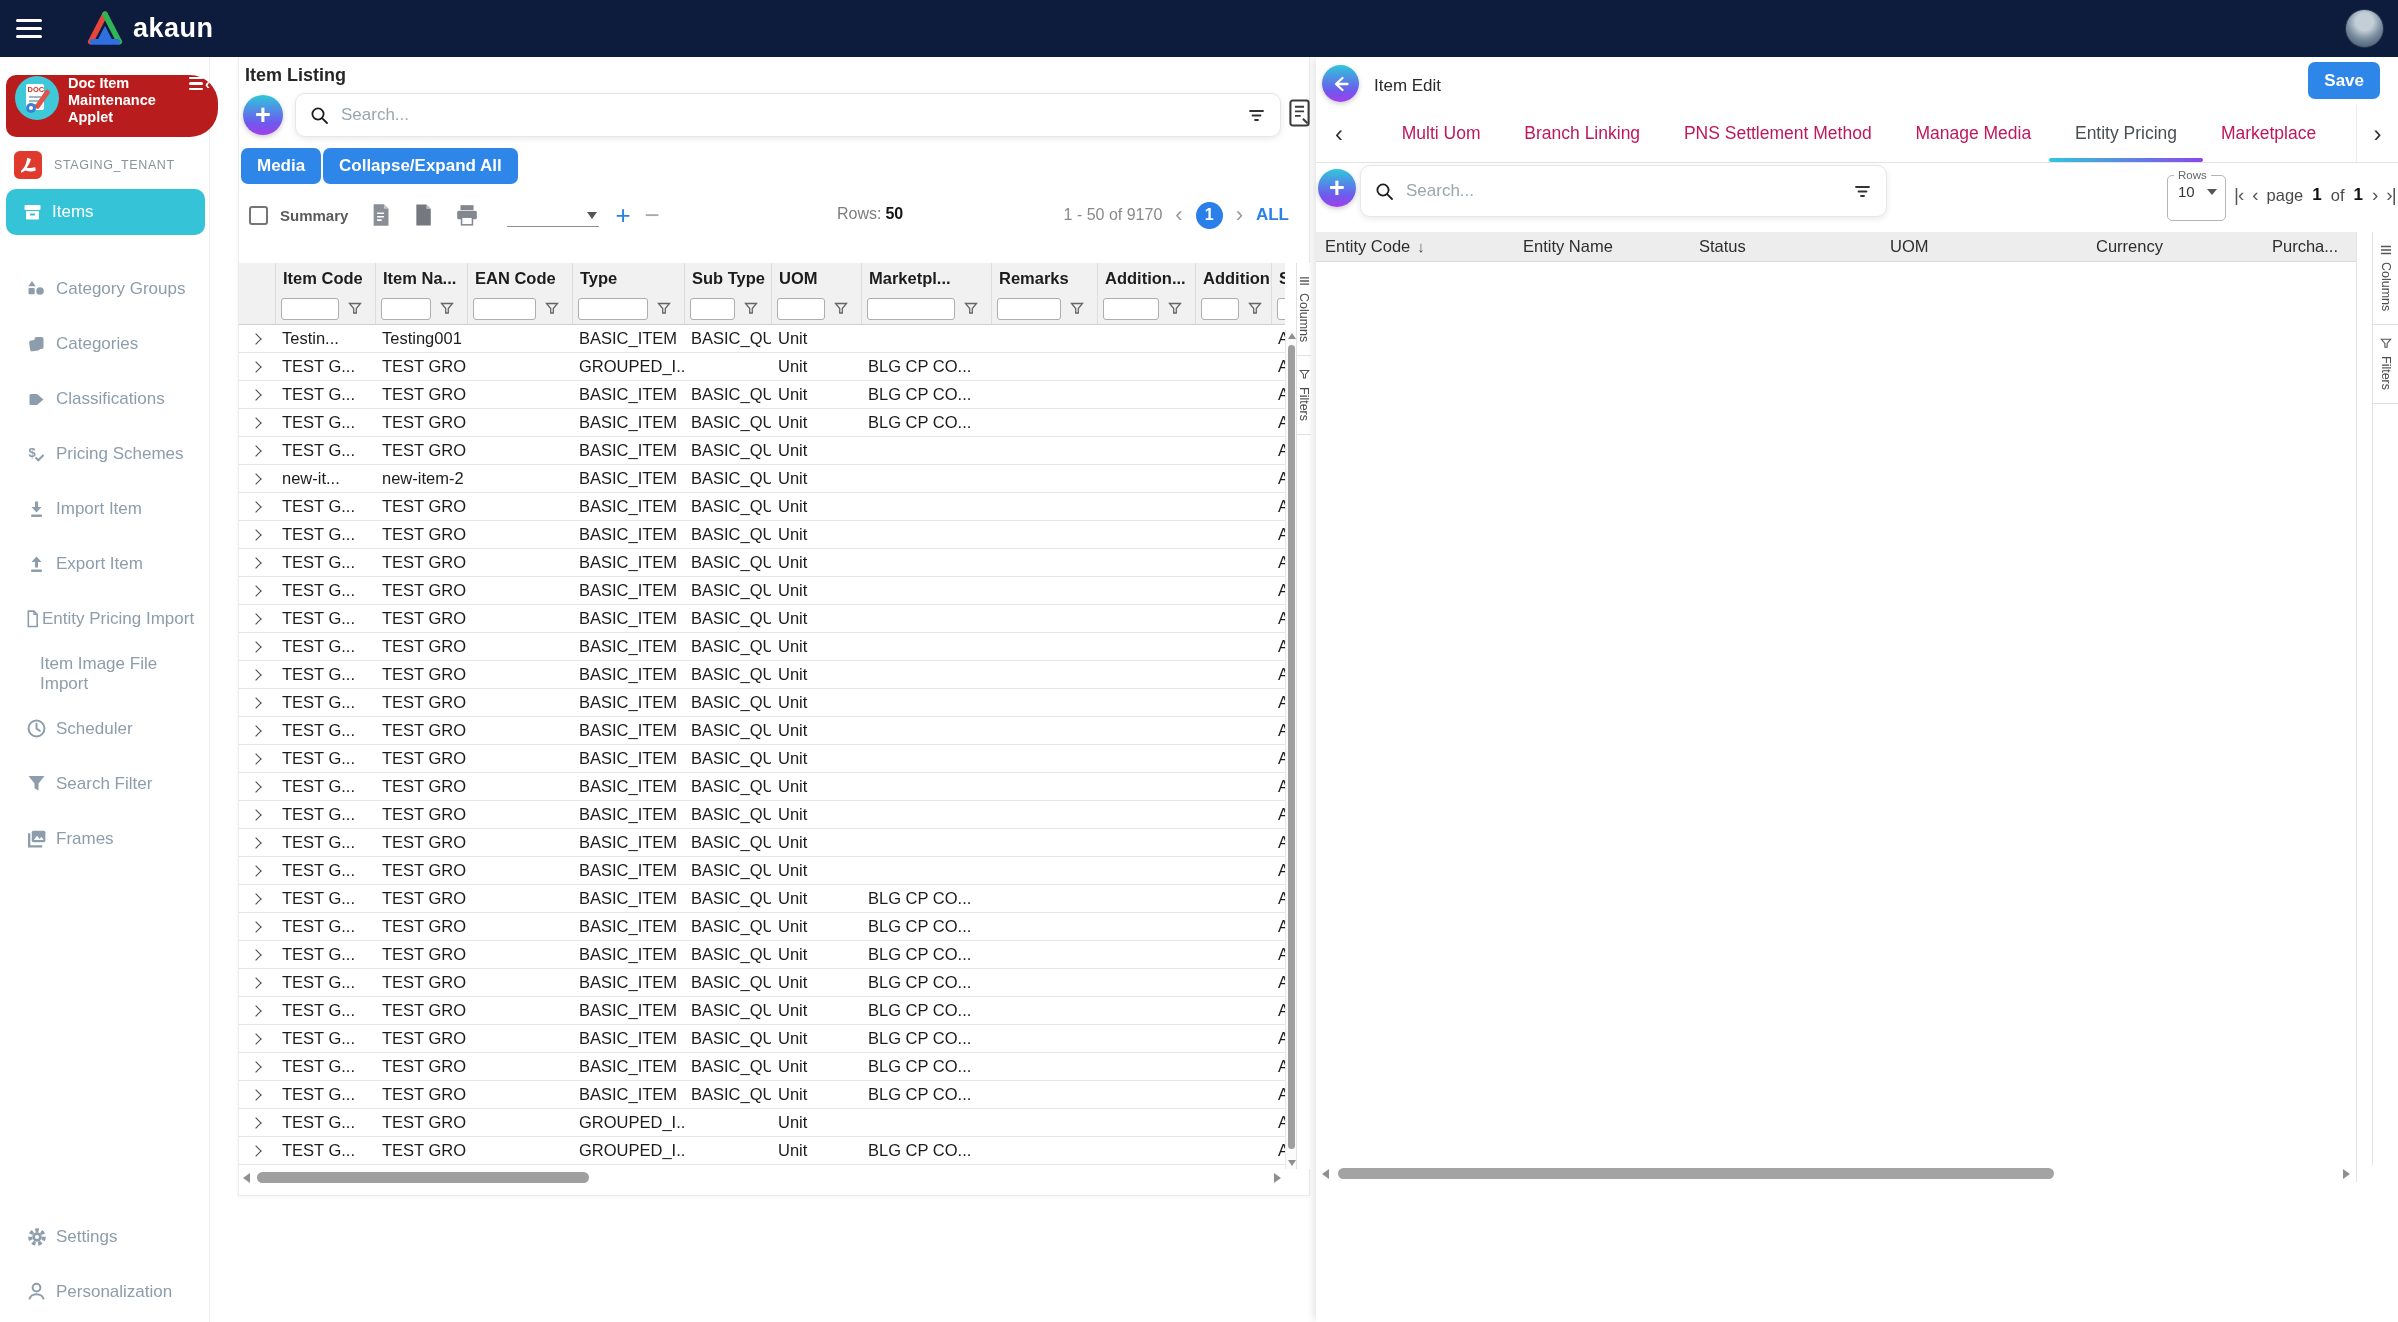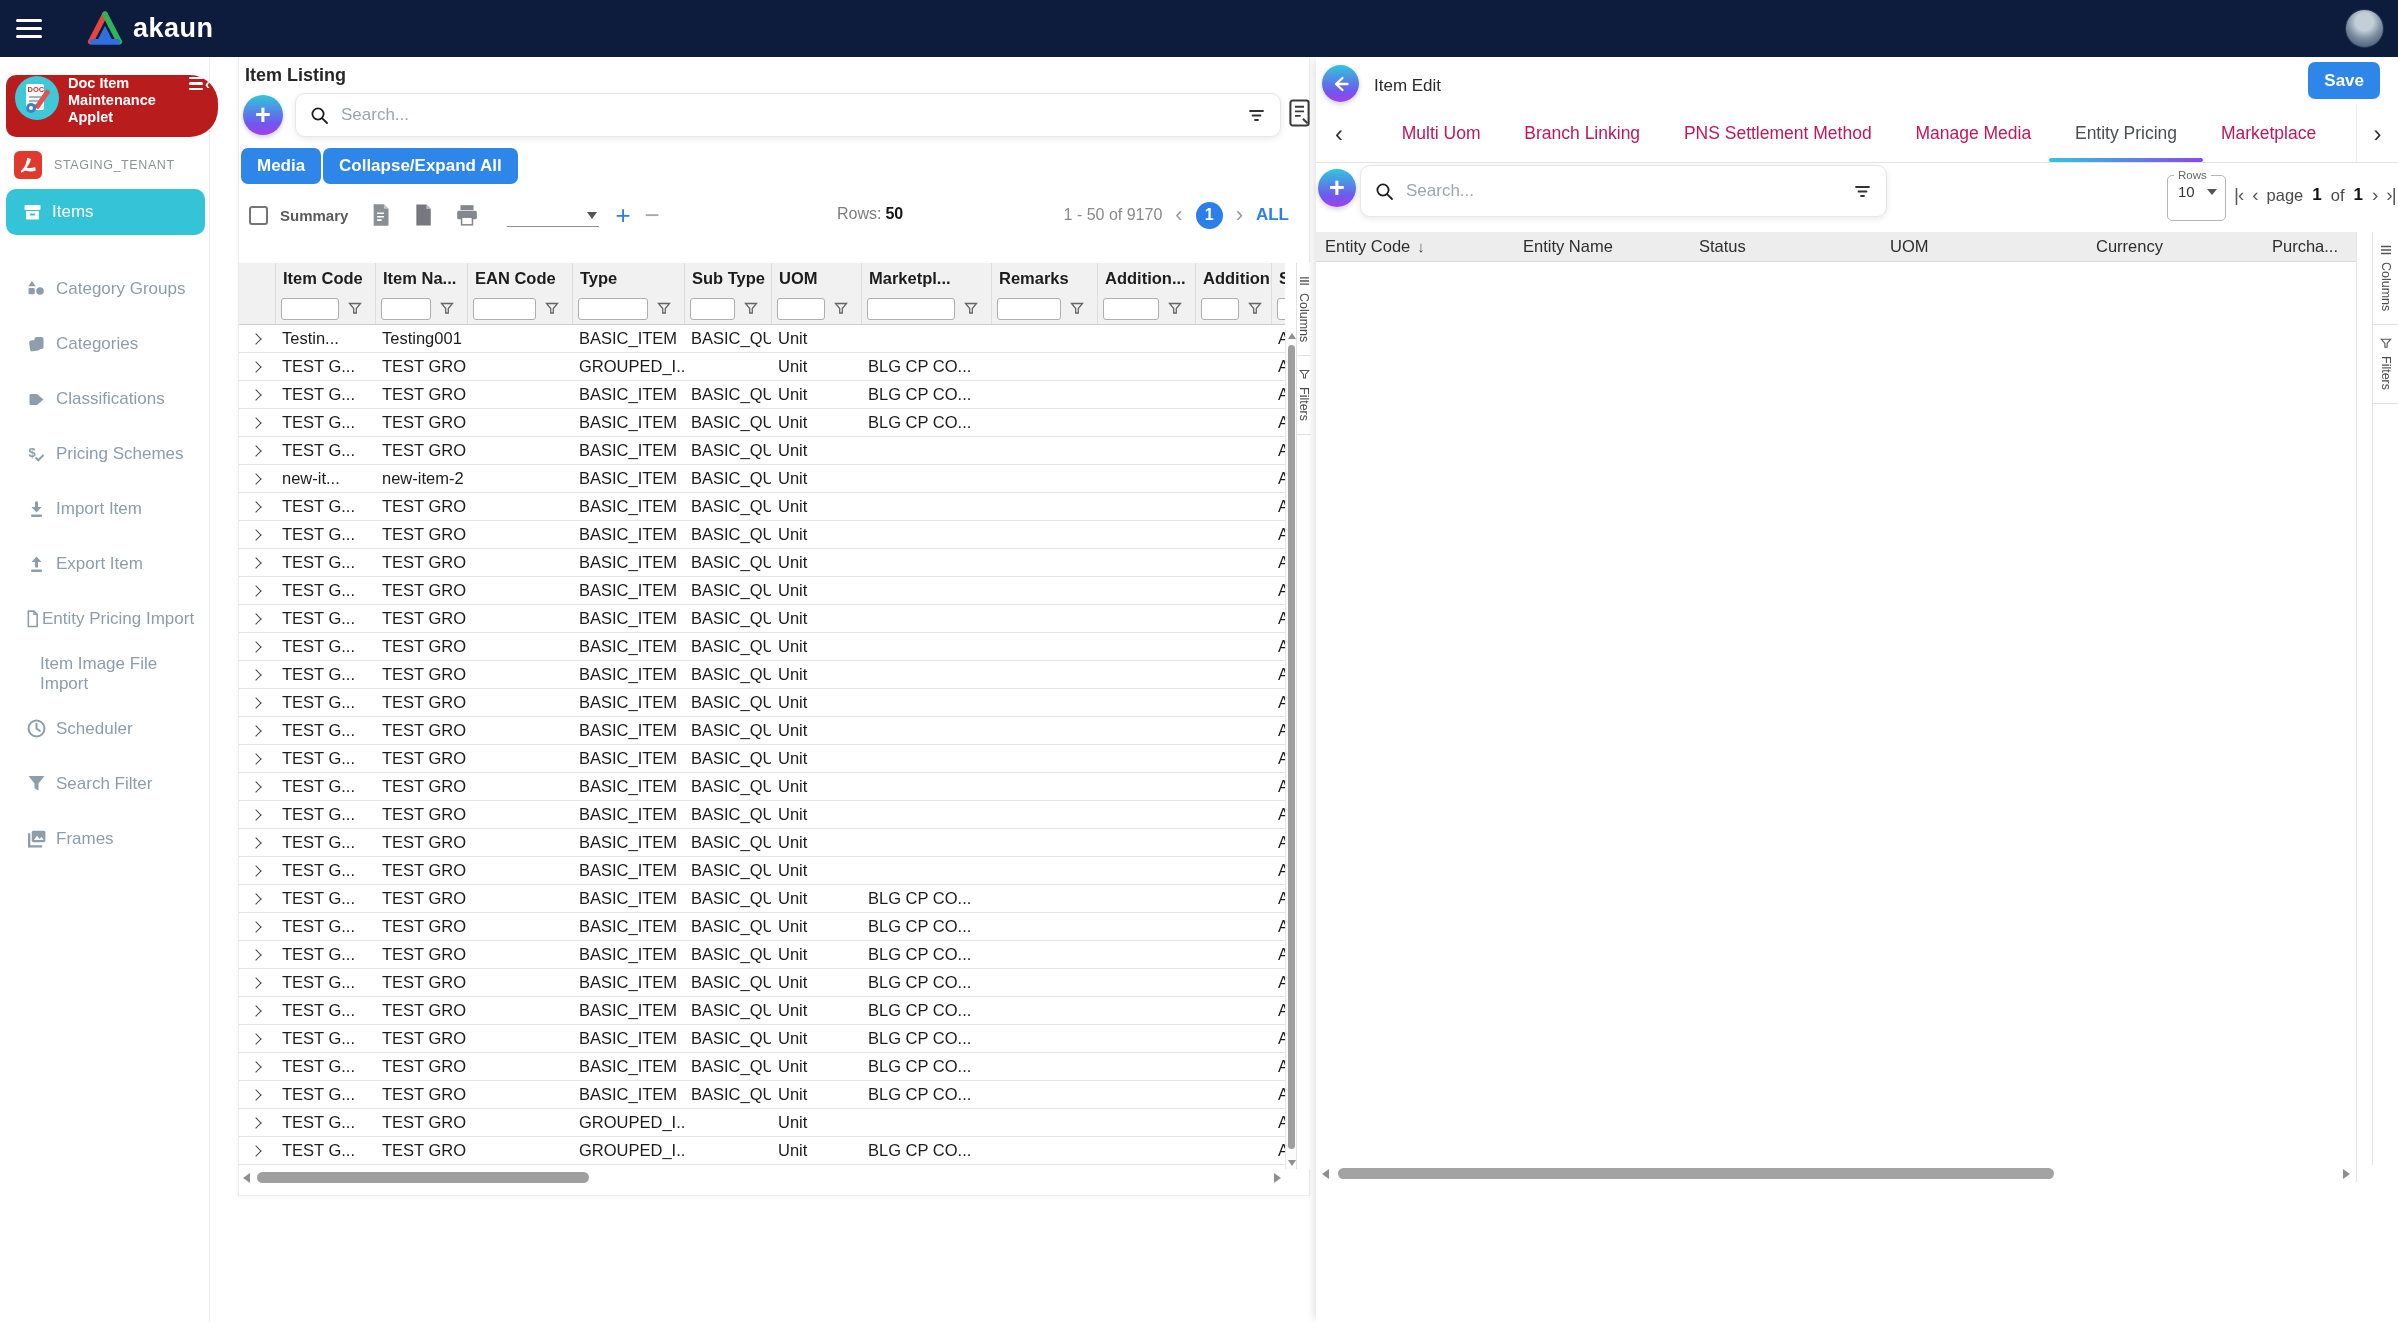--- a/index.html
+++ b/index.html
@@ -286,20 +286,41 @@
         <span class="nav-icon">
           <svg width="22" height="21" viewBox="0 0 21 20" fill="currentColor">
             <rect x="5.5" y="2.5" width="13" height="11" rx="1.5"></rect>
             <path d="M7.5 11.5 l3-4.2 2.6 3.1 1.6-2 2.2 3.1z" fill="#fff"></path>
             <path d="M3 5 V17.5 H15.5" fill="none" stroke="currentColor" stroke-width="2.2"></path>
           </svg>
         </span>
         <span class="nav-label">Frames</span>
       </div>
     </nav>
+  <div class="sidebar-footer" id="sidebar-footer">
+      <div class="nav-item">
+        <span class="nav-icon">
+          <svg width="22" height="22" viewBox="0 0 20 20">
+            <circle cx="10" cy="10" r="6.2" fill="none" stroke="currentColor" stroke-width="3.6" stroke-dasharray="3.1 2.4"></circle>
+            <circle cx="10" cy="10" r="4.3" fill="currentColor"></circle>
+            <circle cx="10" cy="10" r="1.9" fill="#fff"></circle>
+          </svg>
+        </span>
+        <span class="nav-label">Settings</span>
+      </div>
+      <div class="nav-item">
+        <span class="nav-icon">
+          <svg width="21" height="21" viewBox="0 0 20 20">
+            <circle cx="10" cy="6.3" r="3.7" fill="none" stroke="currentColor" stroke-width="1.9"></circle>
+            <path d="M3.2 17.5 a6.9 6 0 0 1 13.6 0" fill="none" stroke="currentColor" stroke-width="1.9"></path>
+          </svg>
+        </span>
+        <span class="nav-label">Personalization</span>
+      </div>
+    </div>
 </aside>
 
 <section class="listing-card">
   <div class="lc-title">Item Listing</div>
   <div class="round-add lc-add">+</div>
 
   <div class="search-wrap lc-search">
     <span style="display:flex;">
       <svg width="19" height="19" viewBox="0 0 19 19">
           <circle cx="8" cy="8" r="5.6" fill="none" stroke="#1d1d1d" stroke-width="1.8"></circle>

